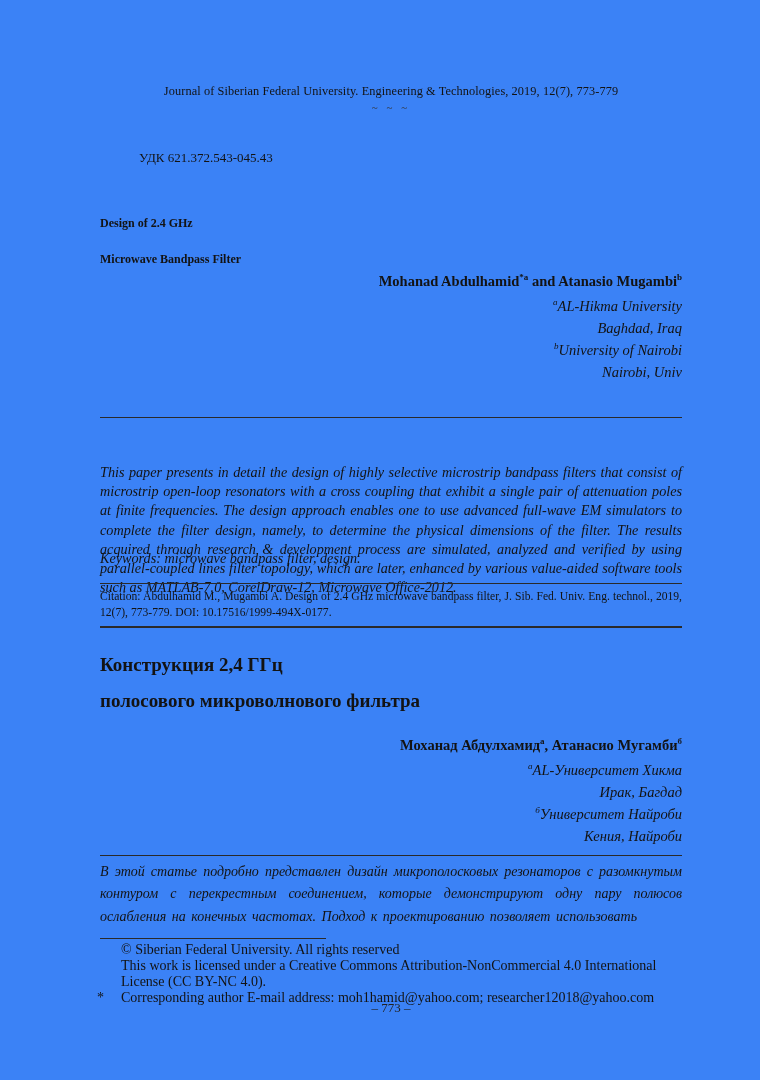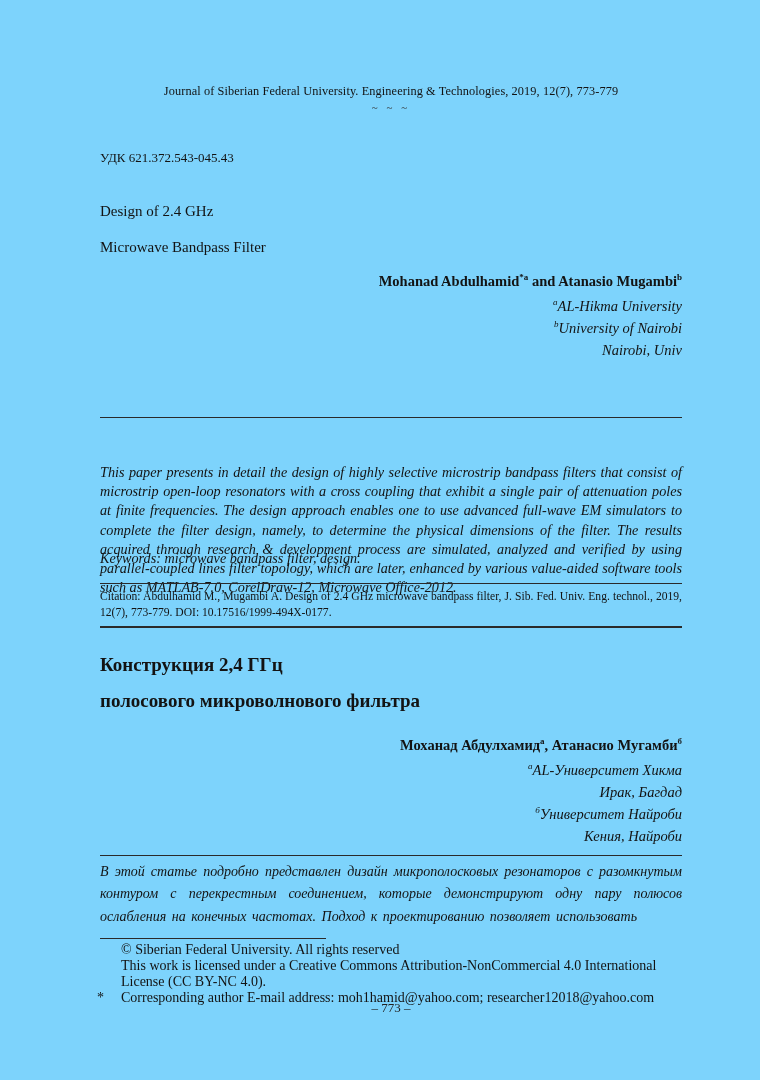--- a/index.html
+++ b/index.html
@@ -1,30 +1,30 @@
 <!DOCTYPE html>
 <html><head>
 <meta charset="utf-8">
 <style>
   html,body{margin:0;padding:0;background:#e8e8e8;}
   .page{
     position:relative;
     width:760px;height:1080px;
     margin:0 auto;
-    background:#7dd3fc;
+    background:#3b82f6;
     font-family:"Liberation Serif","DejaVu Serif",serif;
     color:#131313;
     overflow:hidden;
   }
   .abs{position:absolute;}
   .col{left:100px;width:582px;}
   .journal-line{top:84px;text-align:center;font-size:12.3px;letter-spacing:.1px;}
   .tilde-sep{top:101px;text-align:center;font-size:11px;letter-spacing:3px;color:#333;}
-  .udc{top:150px;font-size:13px;}
-  .title-en{top:193px;font-size:15px;font-weight:normal;line-height:36px;}
+  .udc{top:150px;font-size:13px;margin-left:39px;}
+  .title-en{top:205px;font-size:12px;font-weight:bold;line-height:36px;}
   .authors-block{top:273px;text-align:right;}
   .authors-names{font-size:14.5px;font-weight:bold;margin-bottom:5px;}
   .affil-line{font-style:italic;font-size:14.5px;line-height:22px;}
   sup{font-size:9px;line-height:0;}
   .received{top:394px;text-align:center;font-size:11.6px;}
   .rule{height:0;border-top:1.6px solid #2a2a2a;}
   .rule-thin{height:0;border-top:1px solid #2a2a2a;}
   .rule-thick{height:0;border-top:2.2px solid #2a2a2a;}
   .r1{top:417px;}
   .abstract-en{top:422px;font-style:italic;font-size:14.2px;line-height:19.2px;text-align:justify;margin-top:41px;}
@@ -53,20 +53,21 @@
   <div class="abs col udc">УДК 621.372.543-045.43</div>
 
   <div class="abs col title-en">
     <div>Design of 2.4 GHz</div>
     <div>Microwave Bandpass Filter</div>
   </div>
 
   <div class="abs col authors-block">
     <div class="authors-names"><span>Mohanad Abdulhamid</span><sup>*a</sup><span> and </span><span>Atanasio Mugambi</span><sup>b</sup></div>
     <div class="affil-line"><sup>a</sup><span>AL-Hikma University</span></div>
+    <div class="affil-line"><sup></sup><span>Baghdad, Iraq</span></div>
     <div class="affil-line"><sup>b</sup><span>University of Nairobi</span></div>
     <div class="affil-line"><sup></sup><span>Nairobi, Univ</span></div>
   </div>
 
 
   <div class="abs col rule r1"></div>
 
   <div class="abs col abstract-en">This paper presents in detail the design of highly selective microstrip bandpass filters that consist of microstrip open-loop resonators with a cross coupling that exhibit a single pair of attenuation poles at finite frequencies. The design approach enables one to use advanced full-wave EM simulators to complete the filter design, namely, to determine the physical dimensions of the filter. The results acquired through research &amp; development process are simulated, analyzed and verified by using parallel-coupled lines filter topology, which are later, enhanced by various value-aided software tools such as MATLAB-7.0, CorelDraw-12, Microwave Office-2012.</div>
 
   <div class="abs col keywords">Keywords: microwave bandpass filter, design.</div>

